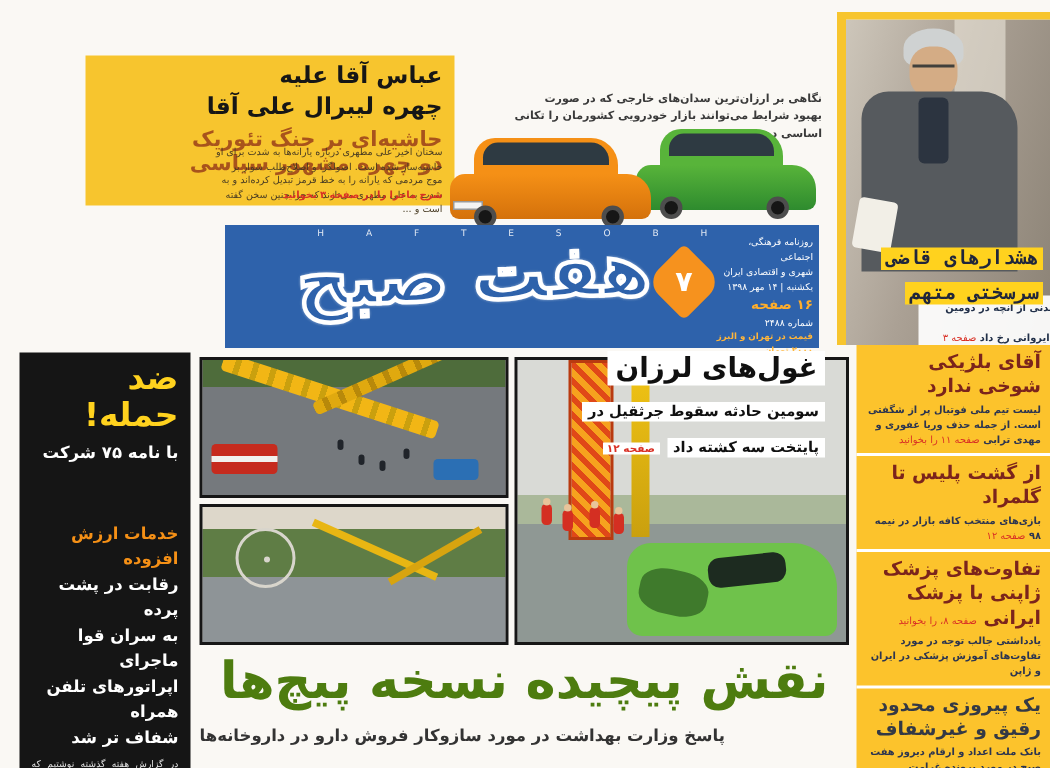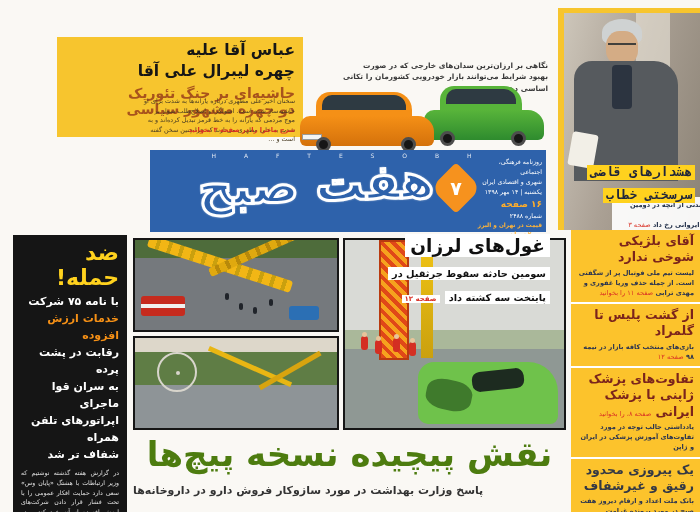--- a/index.html
+++ b/index.html
@@ -56,21 +56,21 @@
   .judge-shirt { position:absolute; left:48px; top:52px; width:20px; height:44px; background:#2c3440; border-radius:4px; }
   .judge-paper { position:absolute; left:6px; top:120px; width:26px; height:34px; background:#f2efe7; border-radius:3px; transform:rotate(10deg); }
   .judge-title { position:absolute; right:5px; top:148px; width:132px; text-align:right; line-height:1.45; z-index:4;font-family:Liberation Mono, monospace; }
   .judge-title span { background:#ffd21e; color:#20263b; font-size:13px; font-weight:900; padding:0 3px; }
   .judge-sub { position:absolute; left:0; bottom:0; width:100%; height:33px; background:rgba(255,255,255,.93); text-align:right; padding:3px 6px 0; font-size:6.6px; font-weight:bold; color:#223049; line-height:1.55;margin-left:48px; }
 
   
   .black-col { left:13px; top:235px; width:114px; height:277px; background:#151515; overflow:hidden; }
   .bc-title { padding:5px 8px 1px; text-align:right; font-size:22px; font-weight:900; color:#ffd21e; }
   .bc-dek { padding:2px 8px 0; text-align:right; font-size:11px; font-weight:bold; color:#fff; line-height:1.55; }
-  .bc-dek .orange { color:#f59016; }
+  .bc-dek .orange { color:#f59016;margin-top:37px; }
   .bc-body { padding:5px 8px; text-align:justify; font-size:6.2px; color:#e2e2e2; line-height:1.55; }
 
   
   .ph { border:2px solid #161616; overflow:hidden; }
   .photoA { left:133px; top:238px; width:206px; height:94px; background:linear-gradient(#4e6c3b 0 20%,#75797d 20% 100%); }
   .boomA { position:absolute; left:10px; top:18px; width:150px; height:12px; background:repeating-linear-gradient(90deg,#f2b615 0 8px,#caa00e 8px 12px); transform:rotate(18deg); border-radius:3px; }
   .boomA2 { position:absolute; left:70px; top:6px; width:110px; height:9px; background:repeating-linear-gradient(90deg,#e0a90f 0 7px,#b8890a 7px 11px); transform:rotate(-24deg); border-radius:3px; }
   .truck { position:absolute; left:6px; bottom:14px; width:44px; height:20px; background:#c62b1e; border-radius:3px; }
   .truck:after { content:""; position:absolute; left:0; top:8px; width:100%; height:4px; background:#f1f1ee; }
   .digger { position:absolute; right:18px; bottom:10px; width:30px; height:14px; background:#2b6fb4; border-radius:3px; }
@@ -185,21 +185,21 @@
   <div class="abs judge">
     <div class="door-band"></div>
     <div class="judge-hair"></div>
     <div class="judge-face"></div>
     <div class="judge-glasses"></div>
     <div class="judge-suit"></div>
     <div class="judge-shirt"></div>
     <div class="judge-paper"></div>
     <div class="judge-title">
       <div><span>هشدارهای قاضی</span></div>
-      <div><span>سرسختی خطاب</span></div>
+      <div><span>سرسختی متهم</span></div>
     </div>
     <div class="judge-sub">
       <div>گزارشی خواندنی از آنچه در دومین جلسه</div>
       <div>
         <span>دادگاه عباس ایروانی رخ داد</span>
         <span class="ref-red">صفحه ۳</span>
       </div>
     </div>
   </div>
 

